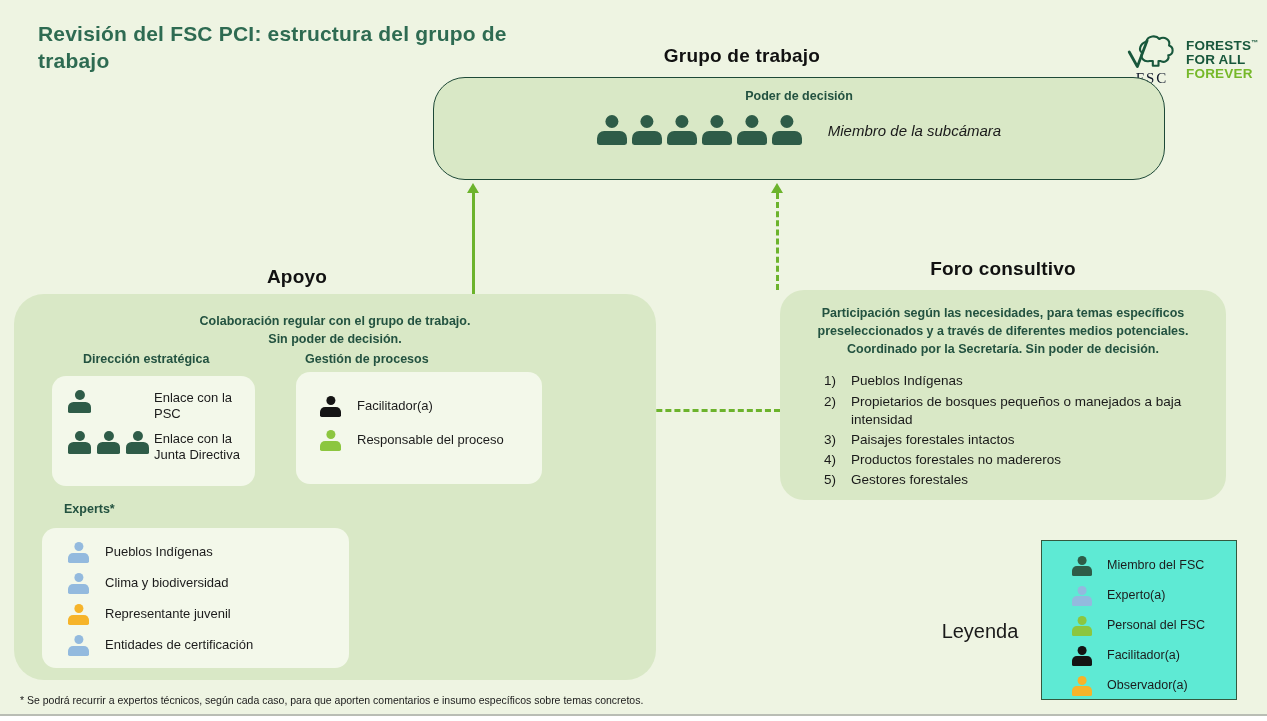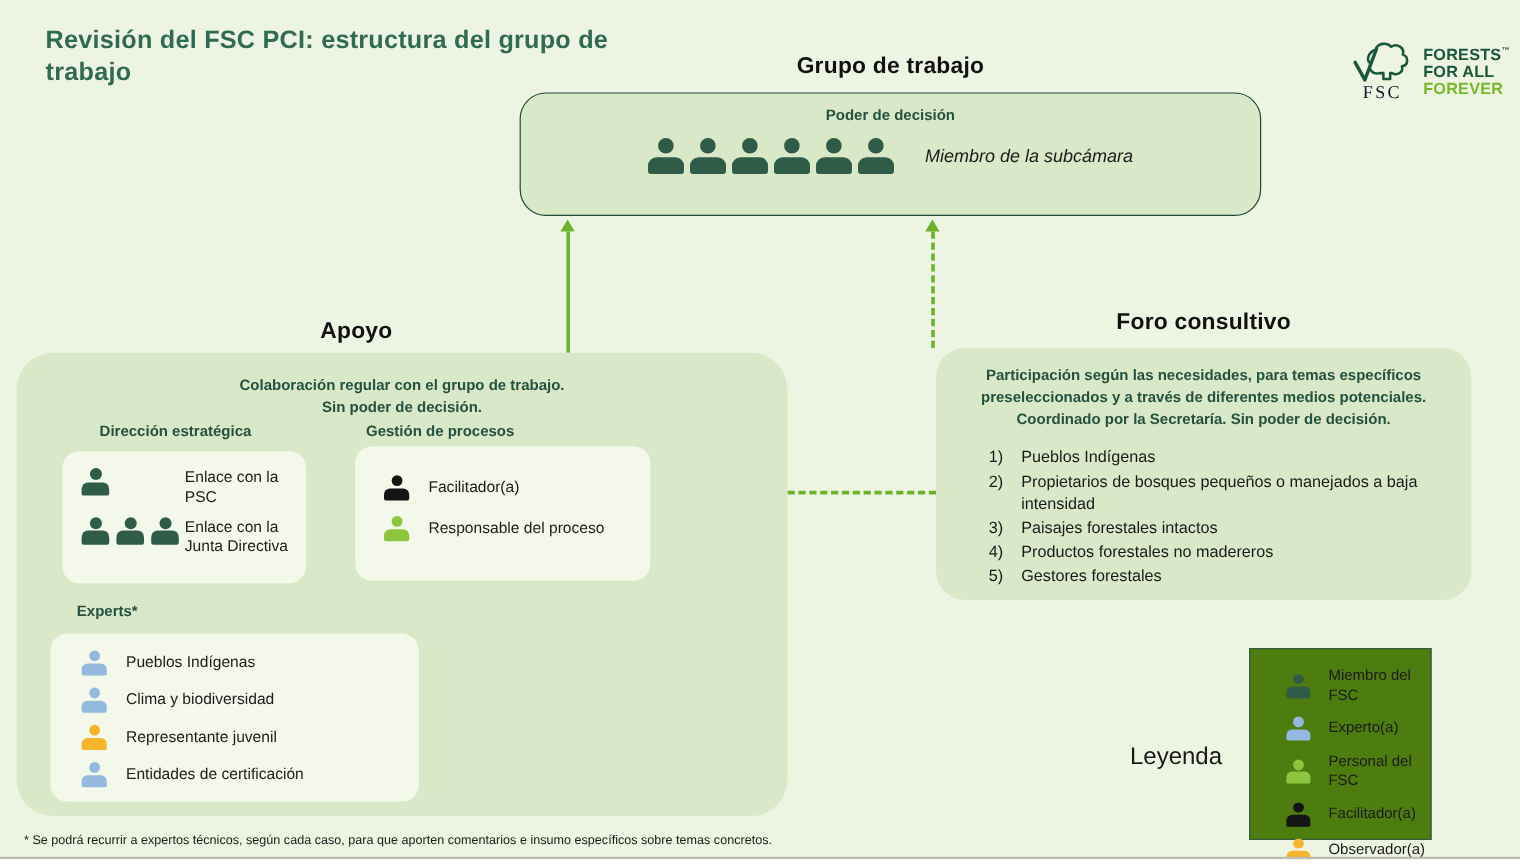--- a/index.html
+++ b/index.html
@@ -14,22 +14,22 @@
   .page-title {
     position:absolute; left:38px; top:20px; width:520px;
     font-size:21px; font-weight:bold; color:#2e6b52; line-height:1.3;
     letter-spacing:.2px;
   }
   .big-heading { position:absolute; font-size:19px; font-weight:bold; color:#111; text-align:center; letter-spacing:.2px; }
   .green-bold { font-weight:bold; color:#235240; }
 
   
   .wg-box {
-    position:absolute; left:433px; top:77px; width:618px; height:103px;
-    background:#d9e8c6; border:1.5px solid #1e4937; border-radius:22px;
+    position:absolute; left:433px; top:77px; width:732px; height:103px;
+    background:#d9e8c6; border:1.5px solid #1e4937; border-radius:32px;
   }
   .wg-sub { text-align:center; font-size:12.5px; padding-top:11px; }
   .wg-row { display:flex; align-items:center; justify-content:center; gap:26px; margin-top:12px; }
   .wg-icons { display:flex; gap:5px; }
   .wg-member { font-size:15px; font-style:italic; color:#1a1a1a; }
 
   .apoyo-box {
     position:absolute; left:14px; top:294px; width:642px; height:386px;
     background:#d9e8c6; border-radius:30px;
   }
@@ -77,22 +77,22 @@
   .tri-up { width:0; height:0; border-left:6px solid transparent; border-right:6px solid transparent; border-bottom:10px solid #6cb32c; }
   .line-v-solid { width:3px; flex:1; background:#6cb32c; }
   .line-v-dash { width:0; flex:1; border-left:3.5px dashed #6cb32c; }
   .arrow-h { position:absolute; display:flex; align-items:center; }
   .tri-left { width:0; height:0; border-top:6px solid transparent; border-bottom:6px solid transparent; border-right:10px solid #6cb32c; }
   .line-h-dash { height:0; flex:1; border-top:3.5px dashed #6cb32c; }
 
   
   .legend-label { position:absolute; left:930px; top:620px; width:100px; text-align:center; font-size:20px; color:#1a1a1a; }
   .legend-box {
-    position:absolute; left:1041px; top:540px; width:152px; height:160px;
-    border:1.5px solid #33593f; background:#4d7c0f; padding:15px 10px 0 30px;
+    position:absolute; left:1041px; top:540px; width:196px; height:160px;
+    border:1.5px solid #33593f; background:#5eead4; padding:15px 10px 0 30px;
   }
   .legend-row { display:flex; align-items:center; gap:15px; margin-bottom:10px; }
   .legend-row .item-label { font-size:12.5px; }
 
   
   .fsc-logo { position:absolute; left:1126px; top:30px; display:flex; align-items:flex-start; gap:8px; }
   .fsc-mark { display:flex; flex-direction:column; align-items:center; }
   .fsc-word { font-family:"Liberation Serif", serif; font-size:15px; color:#0f172a; letter-spacing:2px; margin-top:-4px; }
   .logo-text { font-size:13.5px; font-weight:bold; line-height:1.05; letter-spacing:.2px; padding-top:9px; }
   .logo-text .dark { color:#18573c; }

